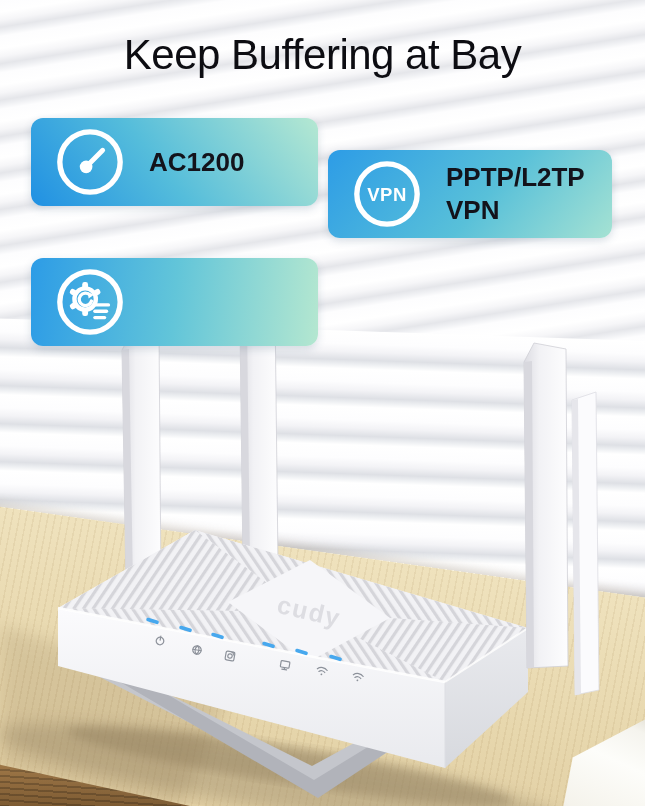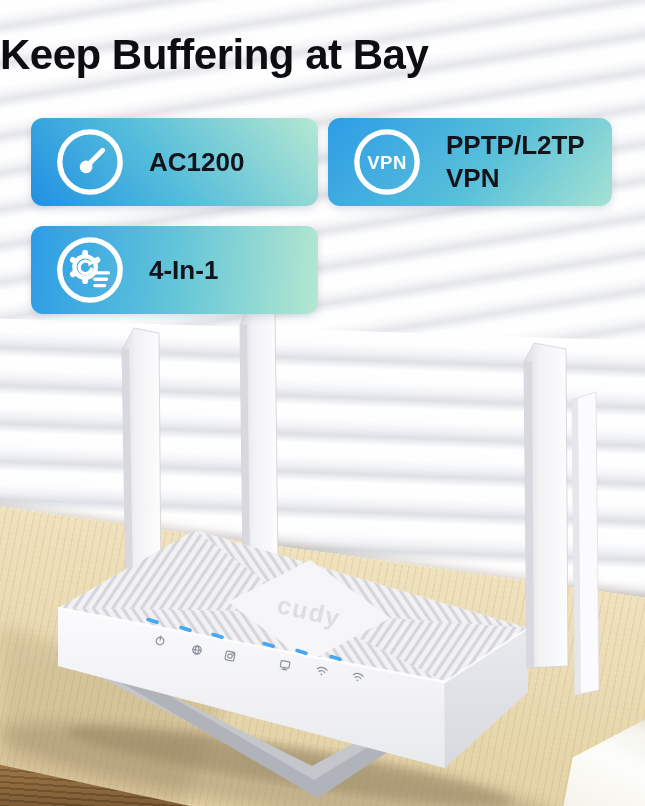--- a/index.html
+++ b/index.html
@@ -39,36 +39,36 @@
   .corner-box{
     position:absolute;left:560px;top:716px;width:85px;height:90px;
     clip-path:polygon(4% 100%,15% 46%,100% 4%,100% 100%);
     background:linear-gradient(205deg,#e5e2d7 0%,#f5f4ee 14%,#fdfdfa 45%,#f4f2ea 100%);
   }
   
   .router-svg{position:absolute;left:0;top:0;width:645px;height:806px;}
   
   .title{
     position:absolute;left:0;top:31px;width:100%;
-    font-size:42px;font-weight:700;letter-spacing:-0.5px;
+    text-align:center;font-size:42px;font-weight:400;letter-spacing:-0.5px;
     color:#0d0d12;
   }
   
   .badges{
     position:absolute;left:31px;top:118px;width:581px;
     display:grid;grid-template-columns:287px 284px;column-gap:10px;row-gap:20px;
   }
   .badge{
     height:88px;border-radius:12px;display:flex;align-items:center;
     padding-left:22px;box-sizing:border-box;
     box-shadow:0 3px 9px rgba(50,85,115,0.18);
   }
   .badge.g1{background:linear-gradient(52deg,#2090e3 0%,#55bddb 45%,#b5e8d2 100%);}
   .badge.g2{background:linear-gradient(100deg,#2d9ce6 0%,#6fcbd9 55%,#b2e6cd 100%);}
-  .badge.g3{background:linear-gradient(130deg,#2d9ce6 0%,#58c0d9 55%,#a5e2d3 100%);}
+  .badge.g3{background:linear-gradient(130deg,#2d9ce6 0%,#58c0d9 55%,#a5e2d3 100%);margin-top:32px;}
   .badge.g4{background:linear-gradient(95deg,#2d9ce6 0%,#62c5d9 50%,#b4e7d0 100%);}
   .badge .icon-wrap{width:74px;height:74px;flex:0 0 auto;}
   .badge .txt{
     margin-left:22px;font-size:26px;line-height:33px;font-weight:700;
     color:#13131b;letter-spacing:0;
   }
   .badge .txt span{display:block;}
 </style>
 </head>
 <body>
@@ -261,18 +261,17 @@
             <polygon points="3,-7 9,-4.5 3.5,-0.5" fill="#ffffff"></polygon>
           </g>
           <g stroke="#ffffff" stroke-width="3.4" stroke-linecap="round">
             <line x1="43" y1="41" x2="57" y2="41"></line>
             <line x1="43" y1="47.5" x2="55" y2="47.5"></line>
             <line x1="43" y1="54" x2="53" y2="54"></line>
           </g>
         </svg>
       </div>
       <div class="txt">
-        <span>4-In-1</span>
       </div>
     </div>
 
   </div>
 </div>
 
 </body></html>

